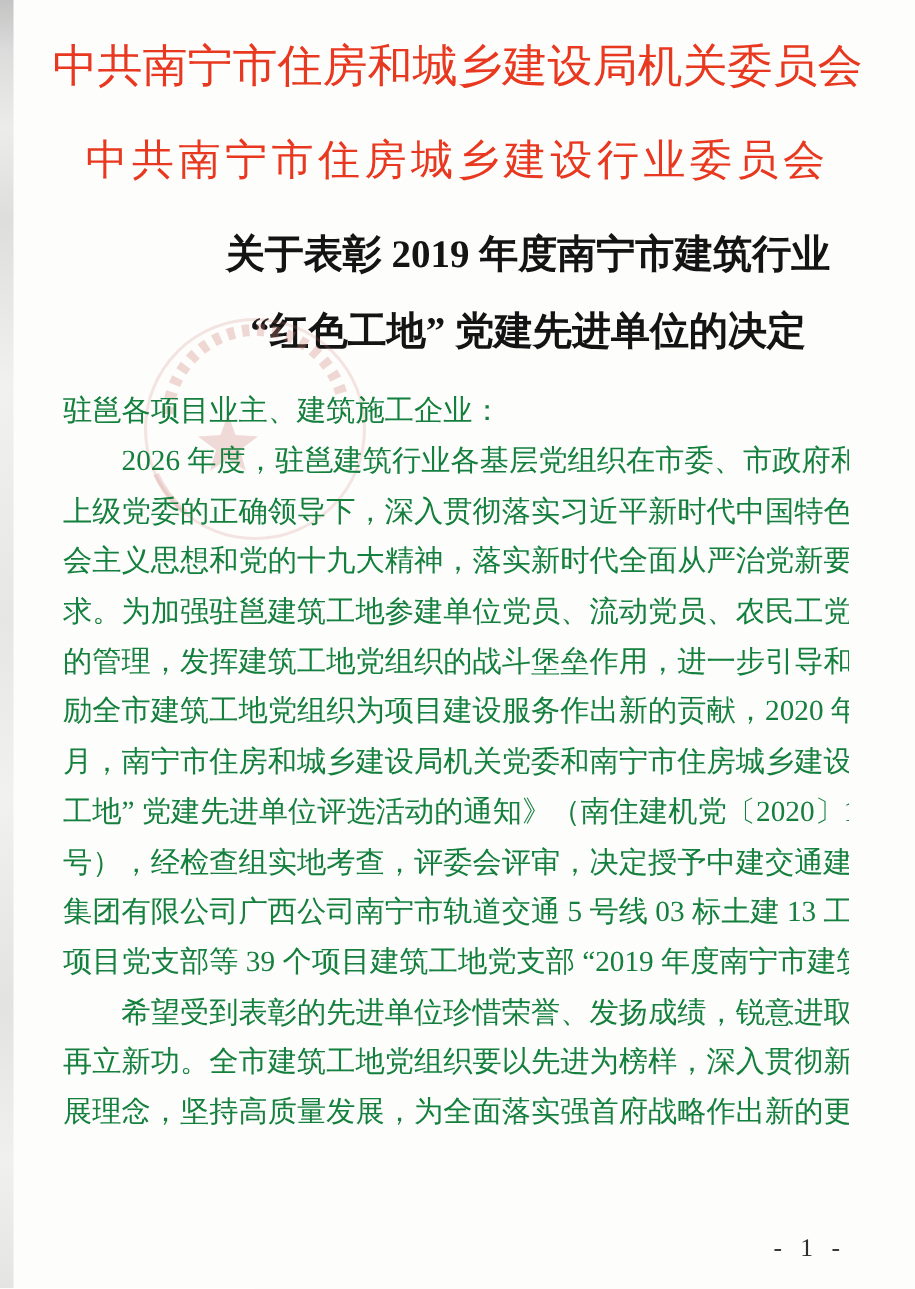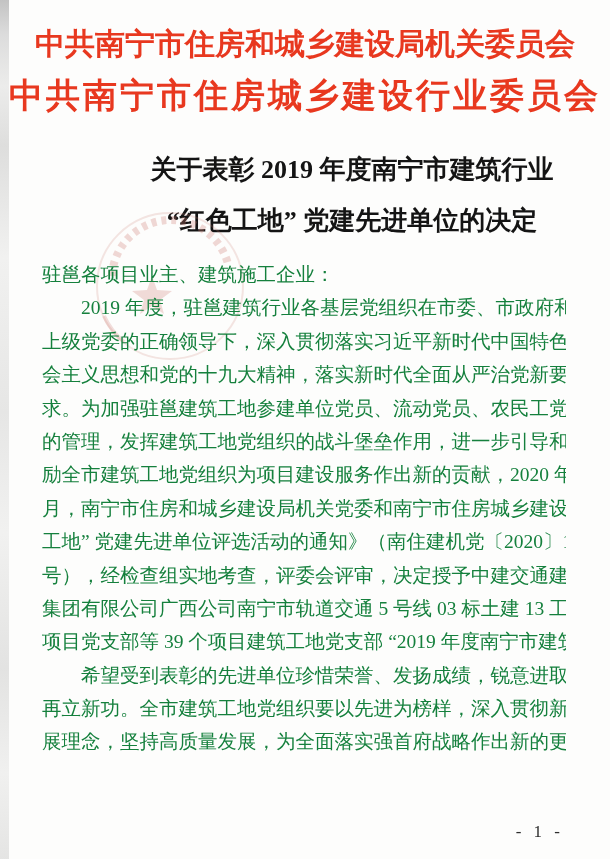--- a/index.html
+++ b/index.html
@@ -12,24 +12,24 @@
   .edge-strip{
     position:absolute;left:0;top:0;width:9px;height:859px;
     background:linear-gradient(180deg,
       #b9b9b9 0%, #d6d6d6 4%, #e9e9e8 10%, #d8d8d7 17%,
       #efefee 30%, #e2e2e1 48%, #efefee 62%, #dededd 78%,
       #eeeeed 90%, #e0e0df 100%);
     opacity:.85;
   }
   .org-line{
     position:absolute;left:0;width:610px;text-align:center;
-    color:#e8381f;font-weight:bold;white-space:nowrap;
+    color:#e8381f;font-weight:normal;white-space:nowrap;
   }
   .org-line.l1{top:24px;font-size:30px;letter-spacing:0px;}
-  .org-line.l2{top:73px;font-size:34px;letter-spacing:3px;}
+  .org-line.l2{top:88px;font-size:28px;letter-spacing:3px;}
   .doc-title{
     position:absolute;left:0;width:610px;text-align:center;
     color:#141414;font-weight:bold;white-space:nowrap;padding-left:47px;
   }
   .doc-title.t1{top:152px;font-size:26px;}
   .doc-title.t2{top:190px;font-size:26px;margin-top:13px;}
   
   #stamp{position:absolute;left:90px;top:204px;pointer-events:none;}
   .body-text{
     position:absolute;left:42px;top:258px;width:524px;
@@ -65,21 +65,21 @@
 
     <path d="M 22,72 A 59,59 0 0 1 138,60" fill="none" stroke="#cf8178" stroke-width="8" stroke-dasharray="5 5" opacity="0.30"></path>
 
     <path d="M 62,72 L 67,86 L 82,87 L 70,96 L 74,110 L 62,102 L 50,110 L 54,96 L 42,87 L 57,86 Z" fill="#cf8178" opacity="0.28"></path>
 
     <path d="M 14,112 A 73,73 0 0 0 34,138" fill="none" stroke="#cf8178" stroke-width="4" opacity="0.25"></path>
   </svg>
 
   <div class="body-text" id="body-lines">
       <div class="line short">驻邕各项目业主、建筑施工企业：</div>
-      <div class="line indent">2019 年度，驻邕建筑行业各基层党组织在市委、市政府和</div>
+      <div class="line indent">2026 年度，驻邕建筑行业各基层党组织在市委、市政府和</div>
       <div class="line">上级党委的正确领导下，深入贯彻落实习近平新时代中国特色社</div>
       <div class="line">会主义思想和党的十九大精神，落实新时代全面从严治党新要</div>
       <div class="line">求。为加强驻邕建筑工地参建单位党员、流动党员、农民工党员</div>
       <div class="line">的管理，发挥建筑工地党组织的战斗堡垒作用，进一步引导和激</div>
       <div class="line">励全市建筑工地党组织为项目建设服务作出新的贡献，2020 年 6</div>
       <div class="line">月，南宁市住房和城乡建设局机关党委和南宁市住房城乡建设行</div>
       <div class="line">工地” 党建先进单位评选活动的通知》（南住建机党〔2020〕16</div>
       <div class="line">号），经检查组实地考查，评委会评审，决定授予中建交通建设</div>
       <div class="line">集团有限公司广西公司南宁市轨道交通 5 号线 03 标土建 13 工区</div>
       <div class="line">项目党支部等 39 个项目建筑工地党支部 “2019 年度南宁市建筑</div>

